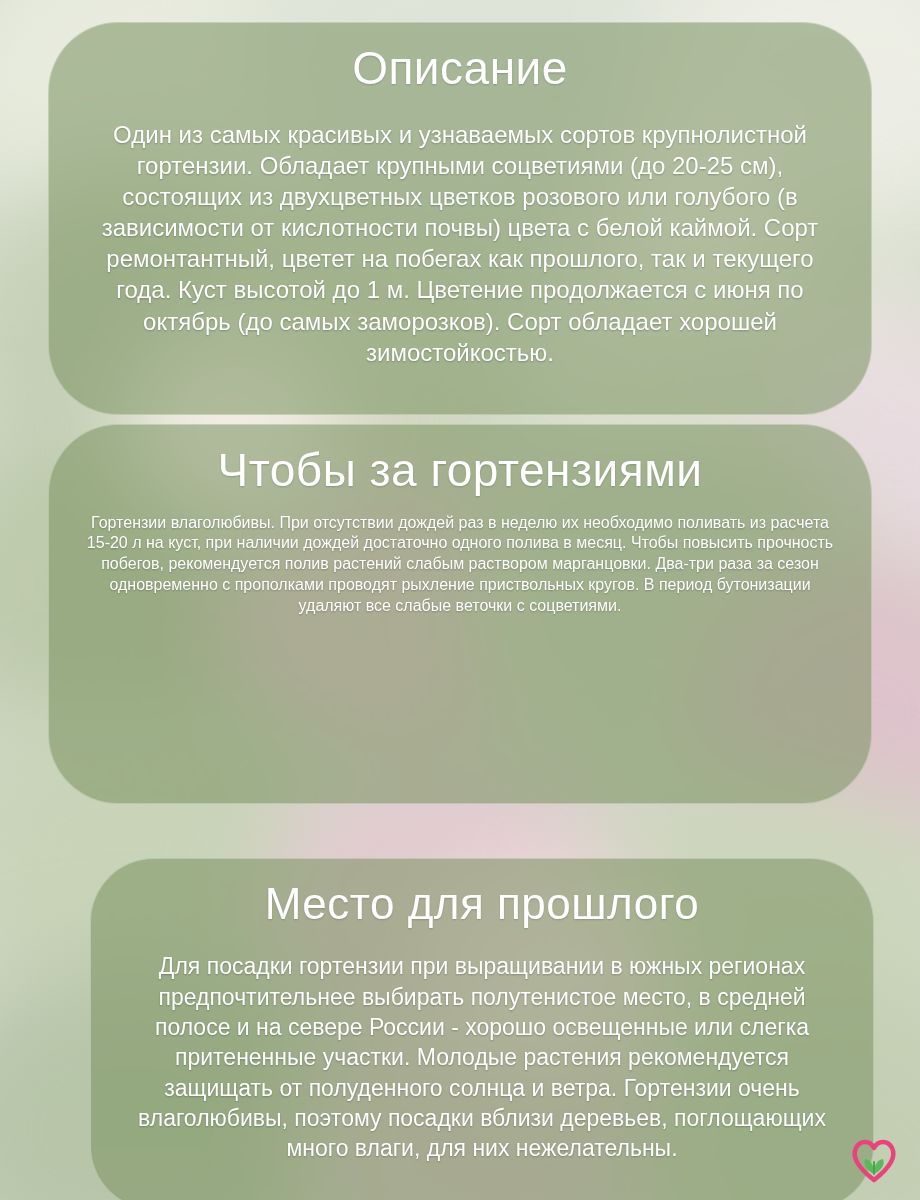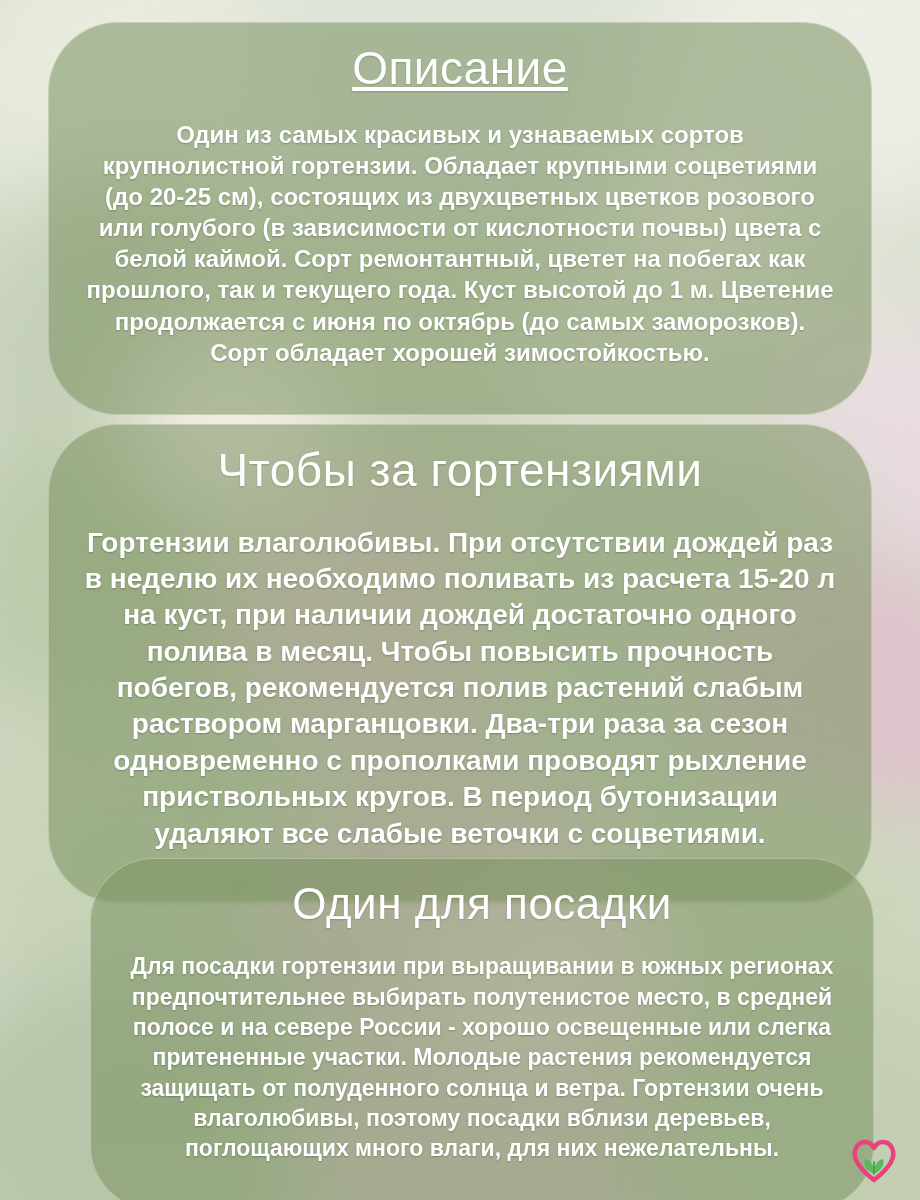--- a/index.html
+++ b/index.html
@@ -80,37 +80,37 @@
   .card-title {
     font-size: 44px;
     font-weight: 400;
     letter-spacing: 0.5px;
     line-height: 1.12;
     margin: 10px 0 2px 0;
     text-shadow: 0 1px 2px rgba(0,0,0,0.18);
   }
   .card-body {
     font-size: 23.5px;
-    font-weight: 700;
+    font-weight: 400;
     line-height: 1.30;
     text-shadow: 0 1px 2px rgba(0,0,0,0.25);
   }
 
   
   #card-description {
     left: 48px;  top: 22px;  width: 824px; min-height: 330px;
   }
-  #card-description .card-title { font-size: 46px; text-decoration: underline; }
+  #card-description .card-title { font-size: 46px; }
   #card-description .card-body { font-size: 24px; line-height: 1.30; }
 
   #card-care {
     left: 48px;  top: 424px;  width: 824px; min-height: 380px;
   }
   #card-care .card-title { font-size: 46px; }
-  #card-care .card-body { font-size: 28px; line-height: 1.30; }
+  #card-care .card-body { font-size: 16px; line-height: 1.30; }
 
   #card-place {
     left: 90px;  top: 858px;  width: 784px; min-height: 330px;
     border-radius: 64px;
   }
   #card-place .card-title { font-size: 44px; }
   #card-place .card-body { font-size: 23px; line-height: 1.32; }
 
   
   .watermark {
@@ -169,21 +169,21 @@
     <h2 class="card-title">Описание</h2>
     <p class="card-body">Один из самых красивых и узнаваемых сортов крупнолистной гортензии. Обладает крупными соцветиями (до 20-25 см), состоящих из двухцветных цветков розового или голубого (в зависимости от кислотности почвы) цвета с белой каймой. Сорт ремонтантный, цветет на побегах как прошлого, так и текущего года. Куст высотой до 1 м. Цветение продолжается с июня по октябрь (до самых заморозков). Сорт обладает хорошей зимостойкостью.</p>
   </section>
 
   <section class="card" id="card-care">
     <h2 class="card-title">Чтобы за гортензиями</h2>
     <p class="card-body">Гортензии влаголюбивы. При отсутствии дождей раз в неделю их необходимо поливать из расчета 15-20 л на куст, при наличии дождей достаточно одного полива в месяц. Чтобы повысить прочность побегов, рекомендуется полив растений слабым раствором марганцовки. Два-три раза за сезон одновременно с прополками проводят рыхление приствольных кругов. В период бутонизации удаляют все слабые веточки с соцветиями.</p>
   </section>
 
   <section class="card" id="card-place">
-    <h2 class="card-title">Один для посадки</h2>
+    <h2 class="card-title">Место для прошлого</h2>
     <p class="card-body">Для посадки гортензии при выращивании в южных регионах предпочтительнее выбирать полутенистое место, в средней полосе и на севере России - хорошо освещенные или слегка притененные участки. Молодые растения рекомендуется защищать от полуденного солнца и ветра. Гортензии очень влаголюбивы, поэтому посадки вблизи деревьев, поглощающих много влаги, для них нежелательны.</p>
   </section>
 
 </div>
 
 <div class="watermark">
   <span class="heart-leaf">
     <svg width="56" height="56" viewBox="0 0 56 56" aria-hidden="true">
       <path d="M28 50 C10 36 6 26 10 18 C14 10 24 10 28 18 C32 10 42 10 46 18 C50 26 46 36 28 50 Z" fill="none" stroke="#E8437C" stroke-width="4.5" stroke-linejoin="round"></path>
       <path d="M28 44 C20 40 17 34 19 29 C24 30 28 34 28 44 Z" fill="#5CB85C"></path>

